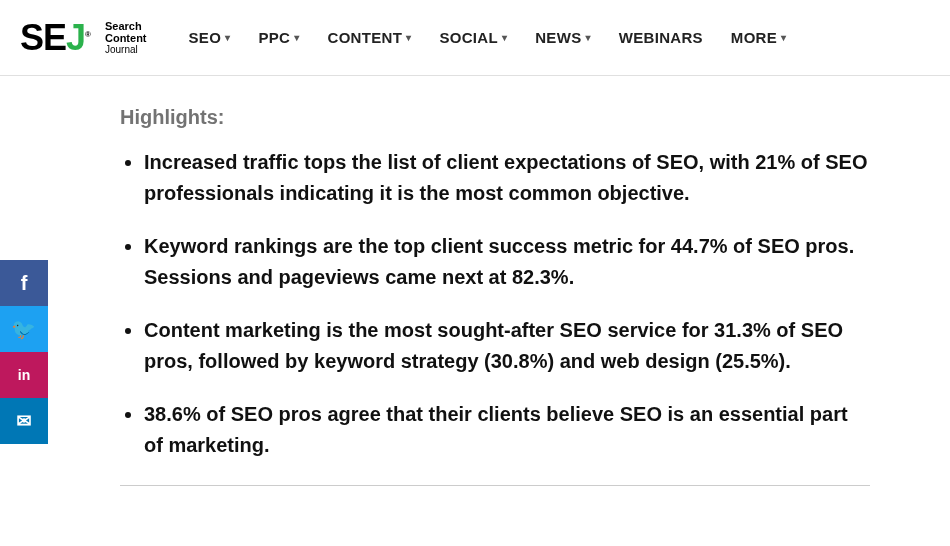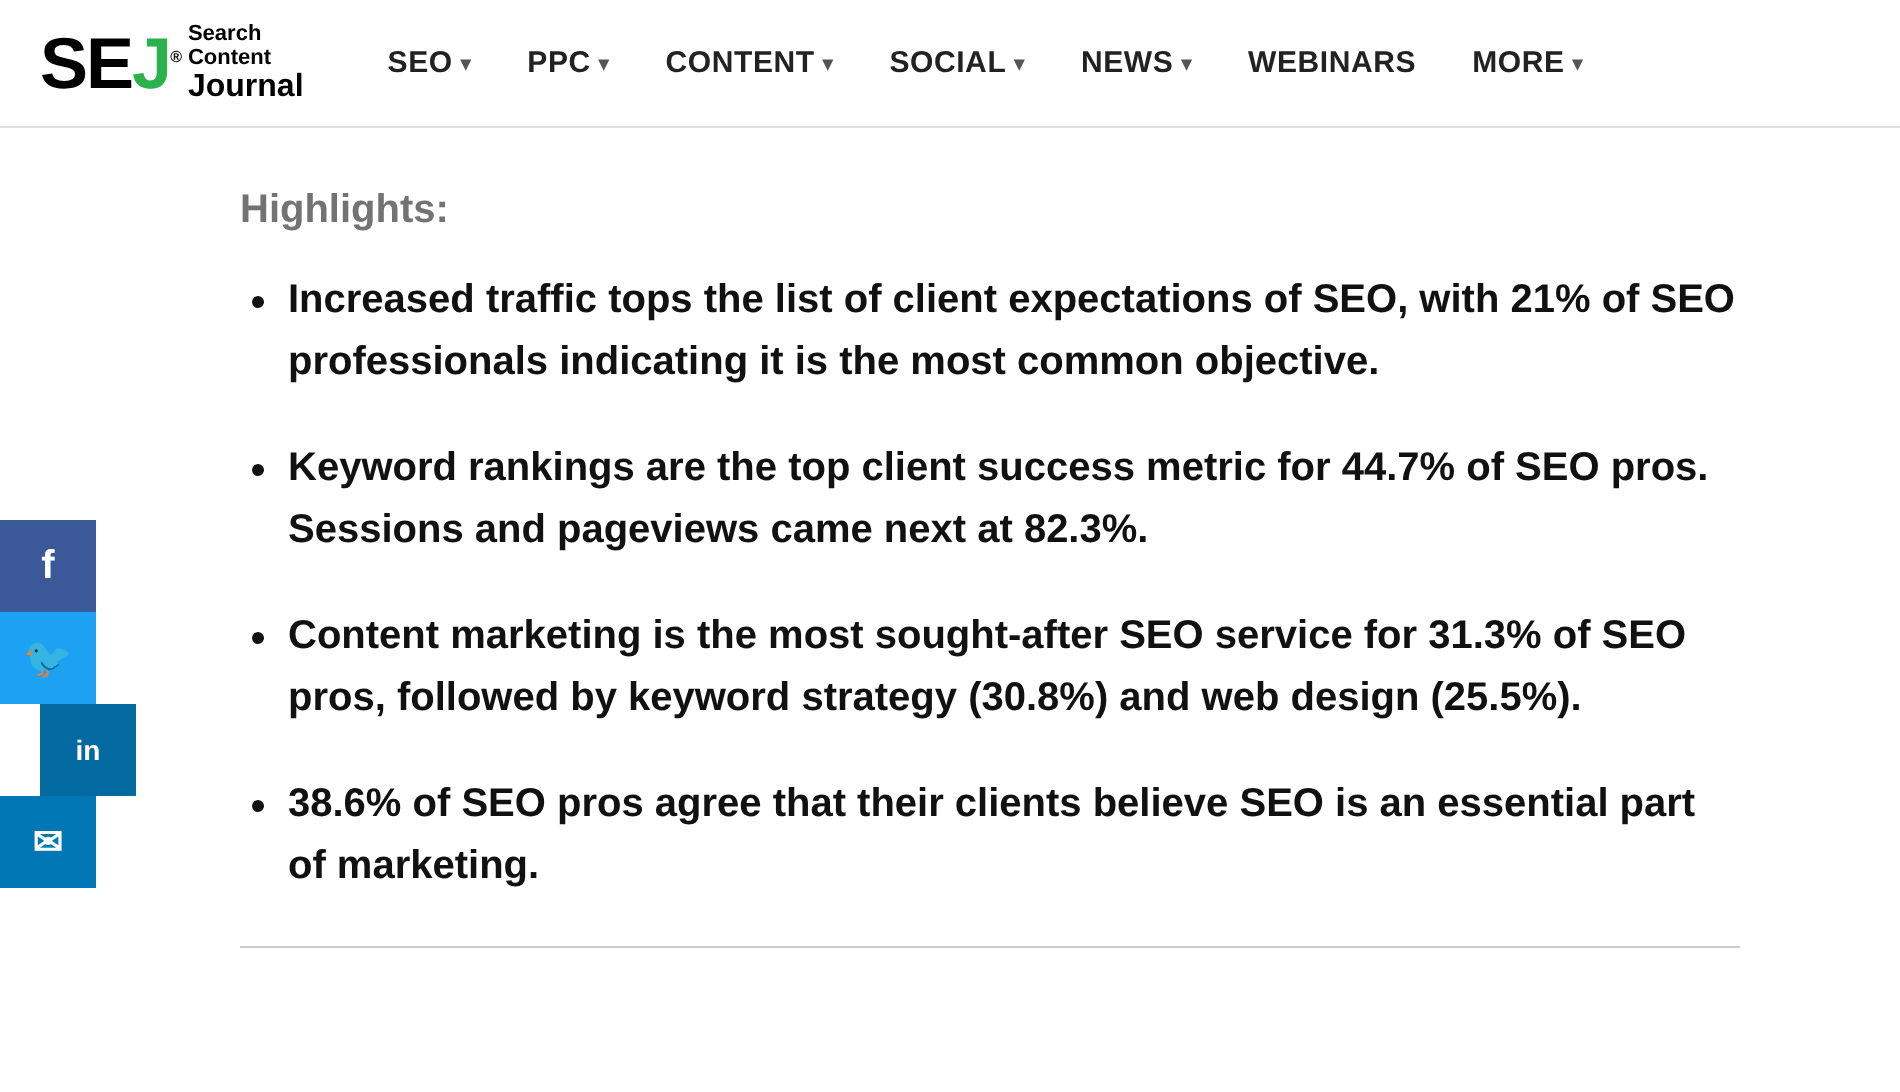--- a/index.html
+++ b/index.html
@@ -3,21 +3,21 @@
   <meta charset="utf-8">
   <style>
     * { margin: 0; padding: 0; box-sizing: border-box; }
     body { font-family: Arial, sans-serif; background: #fff; color: #222; width: 950px; }
 
     
     .nav-bar {
       display: flex;
       align-items: center;
       padding: 0 20px;
-      height: 64px;
+      height: 76px;
       border-bottom: 1px solid #e0e0e0;
       background: #fff;
     }
     .logo-area {
       display: flex;
       align-items: center;
       margin-right: 30px;
       text-decoration: none;
     }
     .logo-sej {
@@ -26,26 +26,26 @@
       color: #000;
       letter-spacing: -1px;
       line-height: 1;
     }
     .logo-sej span.s { color: #000; }
     .logo-sej span.e { color: #000; }
     .logo-sej span.j { color: #2bb24c; }
     .logo-text {
       display: flex;
       flex-direction: column;
-      margin-left: 4px;
+      margin-left: 15px;
       line-height: 1.1;
     }
     .logo-text .search { font-size: 11px; font-weight: bold; color: #000; }
     .logo-text .engine { font-size: 11px; font-weight: bold; color: #000; }
-    .logo-text .journal { font-size: 16px; font-weight: bold; color: #000; }
+    .logo-text .journal { font-size: 10px; font-weight: normal; color: #000; }
     .logo-registered { font-size: 8px; vertical-align: super; color: #000; }
 
     nav {
       display: flex;
       gap: 4px;
       flex: 1;
     }
     .nav-item {
       font-size: 15px;
       font-weight: bold;
@@ -79,21 +79,21 @@
       display: flex;
       align-items: center;
       justify-content: center;
       cursor: pointer;
       color: #fff;
       font-size: 20px;
       font-weight: bold;
     }
     .social-btn.facebook { background: #3b5998; }
     .social-btn.twitter { background: #1da1f2; }
-    .social-btn.linkedin { background: #0369a1; margin-left: 20px; }
+    .social-btn.linkedin { background: #be185d; }
     .social-btn.email { background: #0077b5; }
 
     
     .main-content {
       margin-left: 60px;
       padding: 30px 80px 30px 60px;
       max-width: 900px;
     }
 
     .highlights-heading {

